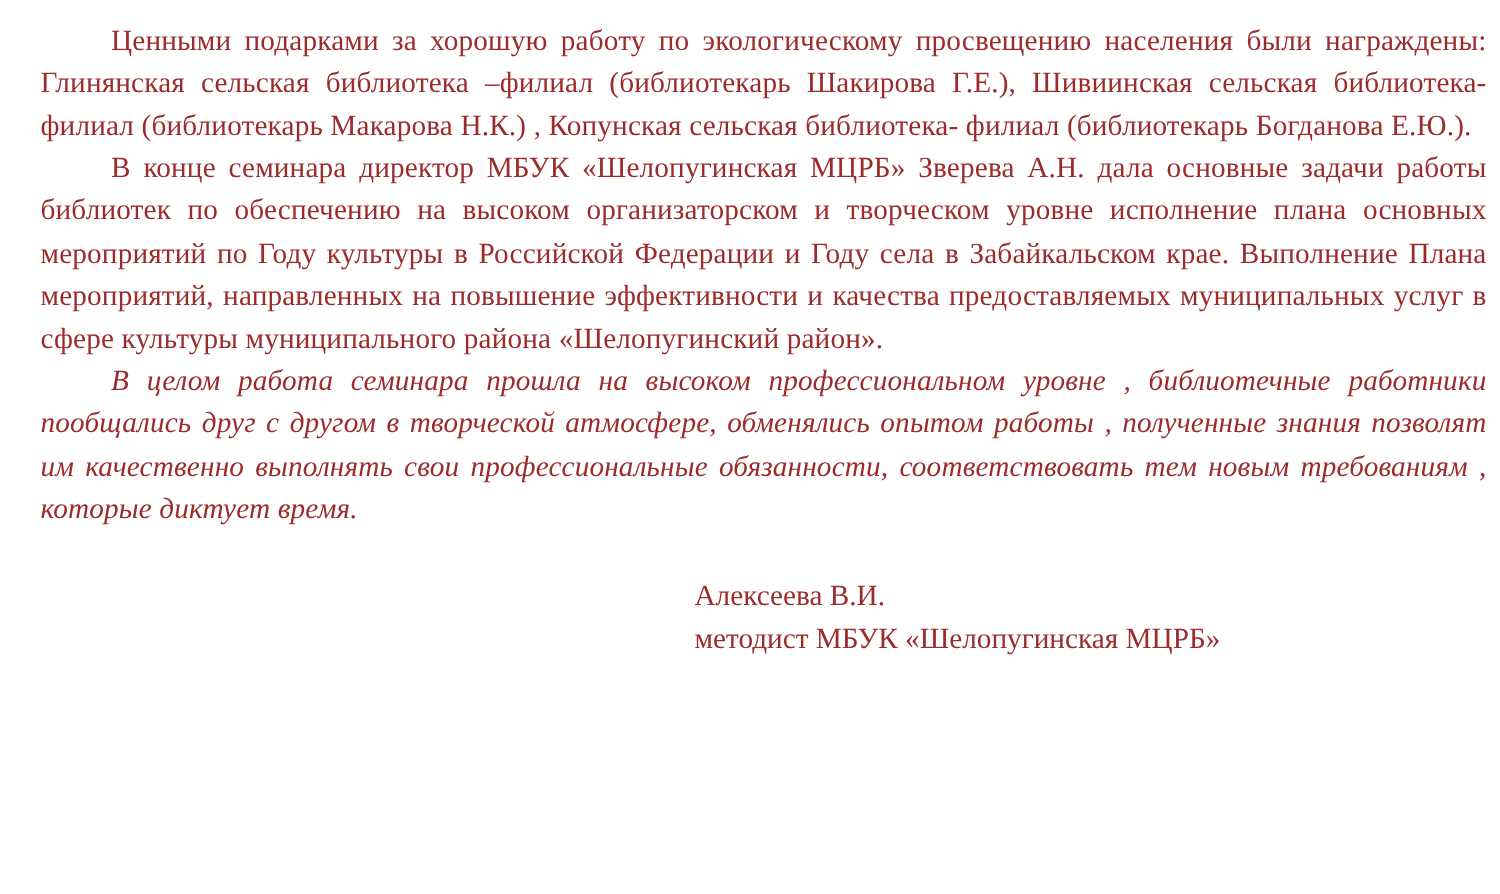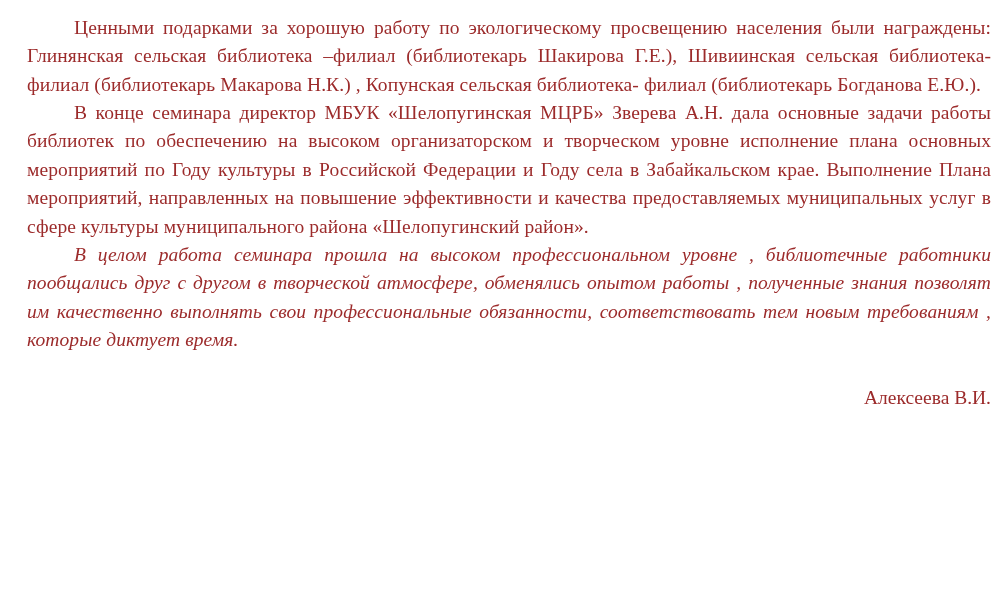--- a/index.html
+++ b/index.html
@@ -41,29 +41,29 @@
   }
   .signature-block {
     margin-top: 30px;
     padding-left: 436px;
     font-size: 19.5px;
     line-height: 1.45;
     color: #9c2b2b;
   }
   .signature-line {
     white-space: nowrap;
-    text-align: right;
   }
 </style>
 </head>
 <body>
 
 <div class="page">
   <div class="doc-body">
     <p class="para">Ценными  подарками  за хорошую  работу  по  экологическому  просвещению населения были  награждены: Глинянская  сельская  библиотека –филиал (библиотекарь Шакирова Г.Е.), Шивиинская  сельская  библиотека- филиал (библиотекарь Макарова  Н.К.) , Копунская  сельская  библиотека- филиал (библиотекарь  Богданова Е.Ю.).</p>
     <p class="para">В конце  семинара  директор МБУК «Шелопугинская  МЦРБ»  Зверева А.Н.  дала основные задачи работы библиотек по обеспечению на высоком организаторском и творческом уровне исполнение плана  основных  мероприятий по Году  культуры  в Российской  Федерации  и  Году  села  в  Забайкальском  крае.    Выполнение  Плана мероприятий, направленных на повышение эффективности и качества предоставляемых муниципальных услуг  в  сфере  культуры  муниципального  района «Шелопугинский район».</p>
     <p class="para last-justify">В целом работа семинара прошла  на высоком профессиональном уровне , библиотечные работники пообщались друг с другом в творческой атмосфере, обменялись опытом работы , полученные знания позволят им качественно выполнять свои профессиональные обязанности, соответствовать тем новым требованиям , которые диктует время.</p>
   </div>
 
   <div class="signature-block">
     <div class="signature-line">Алексеева В.И.</div>
+    <div class="signature-line">методист МБУК «Шелопугинская  МЦРБ»</div>
   </div>
 </div>
 
 </body></html>

